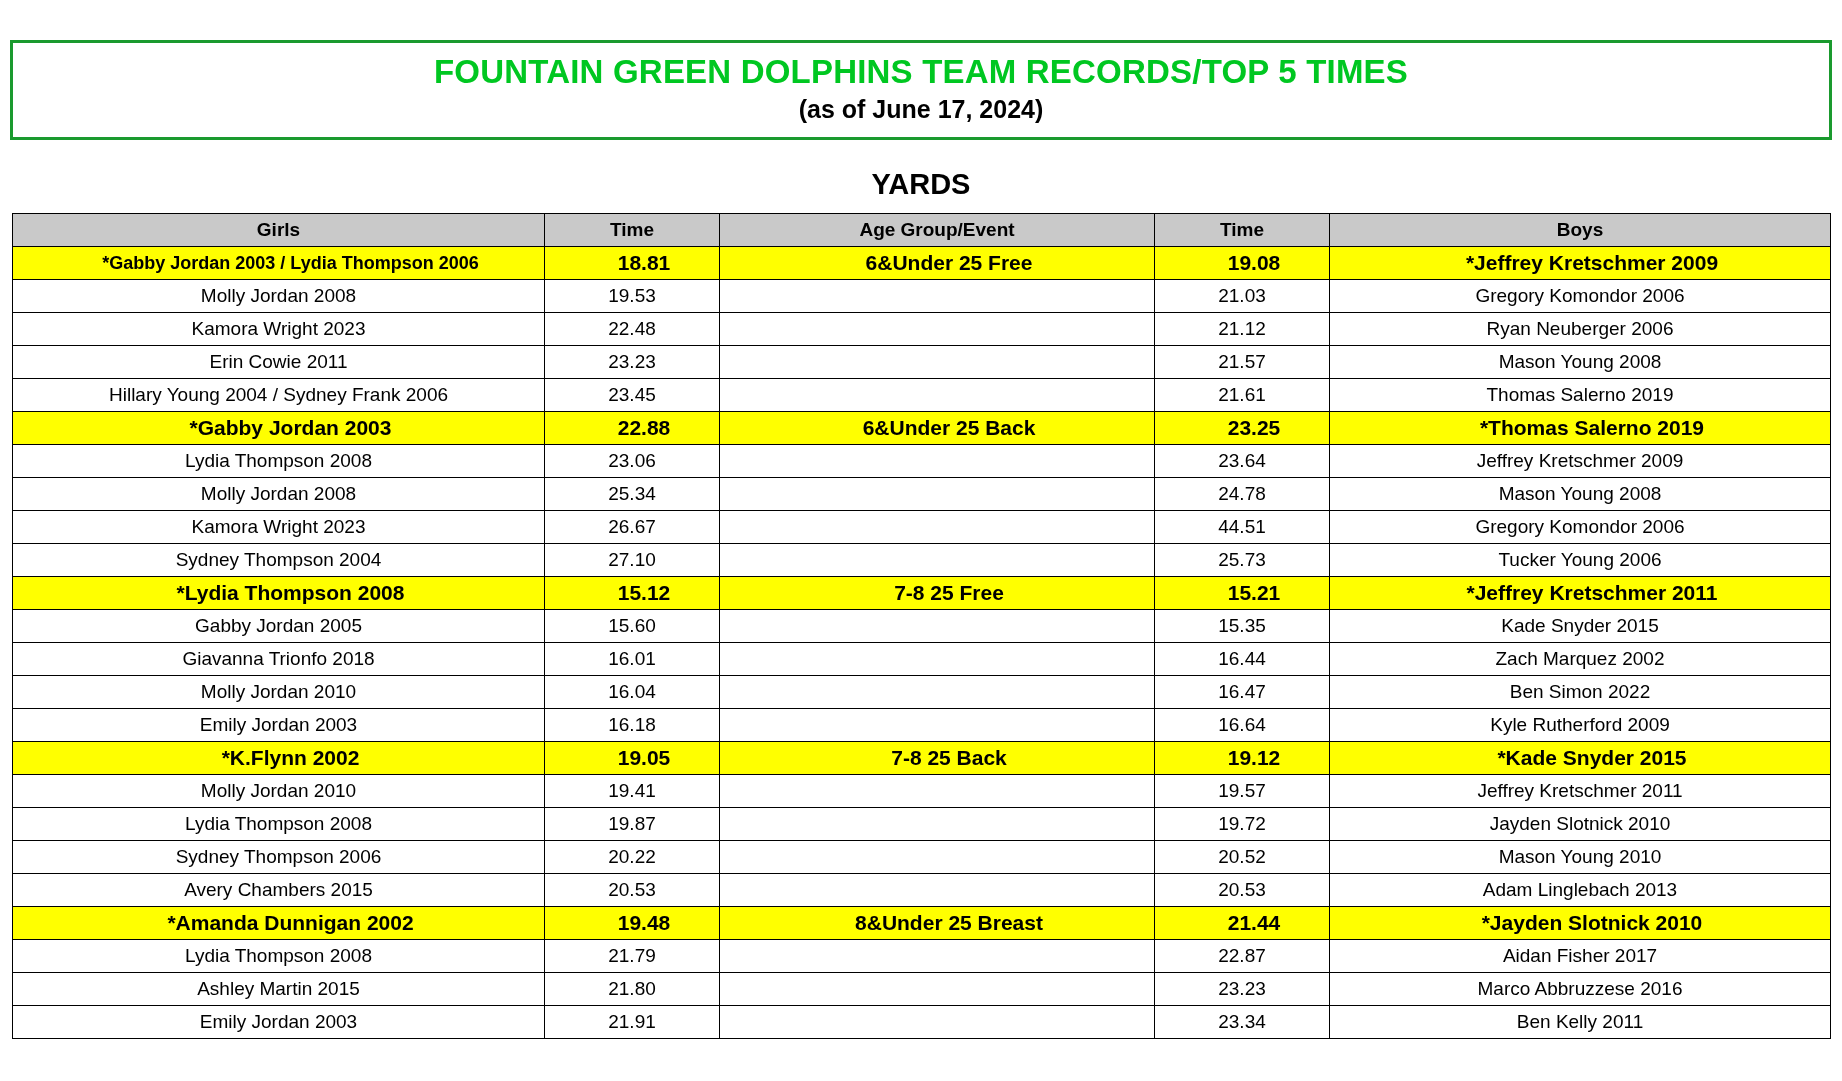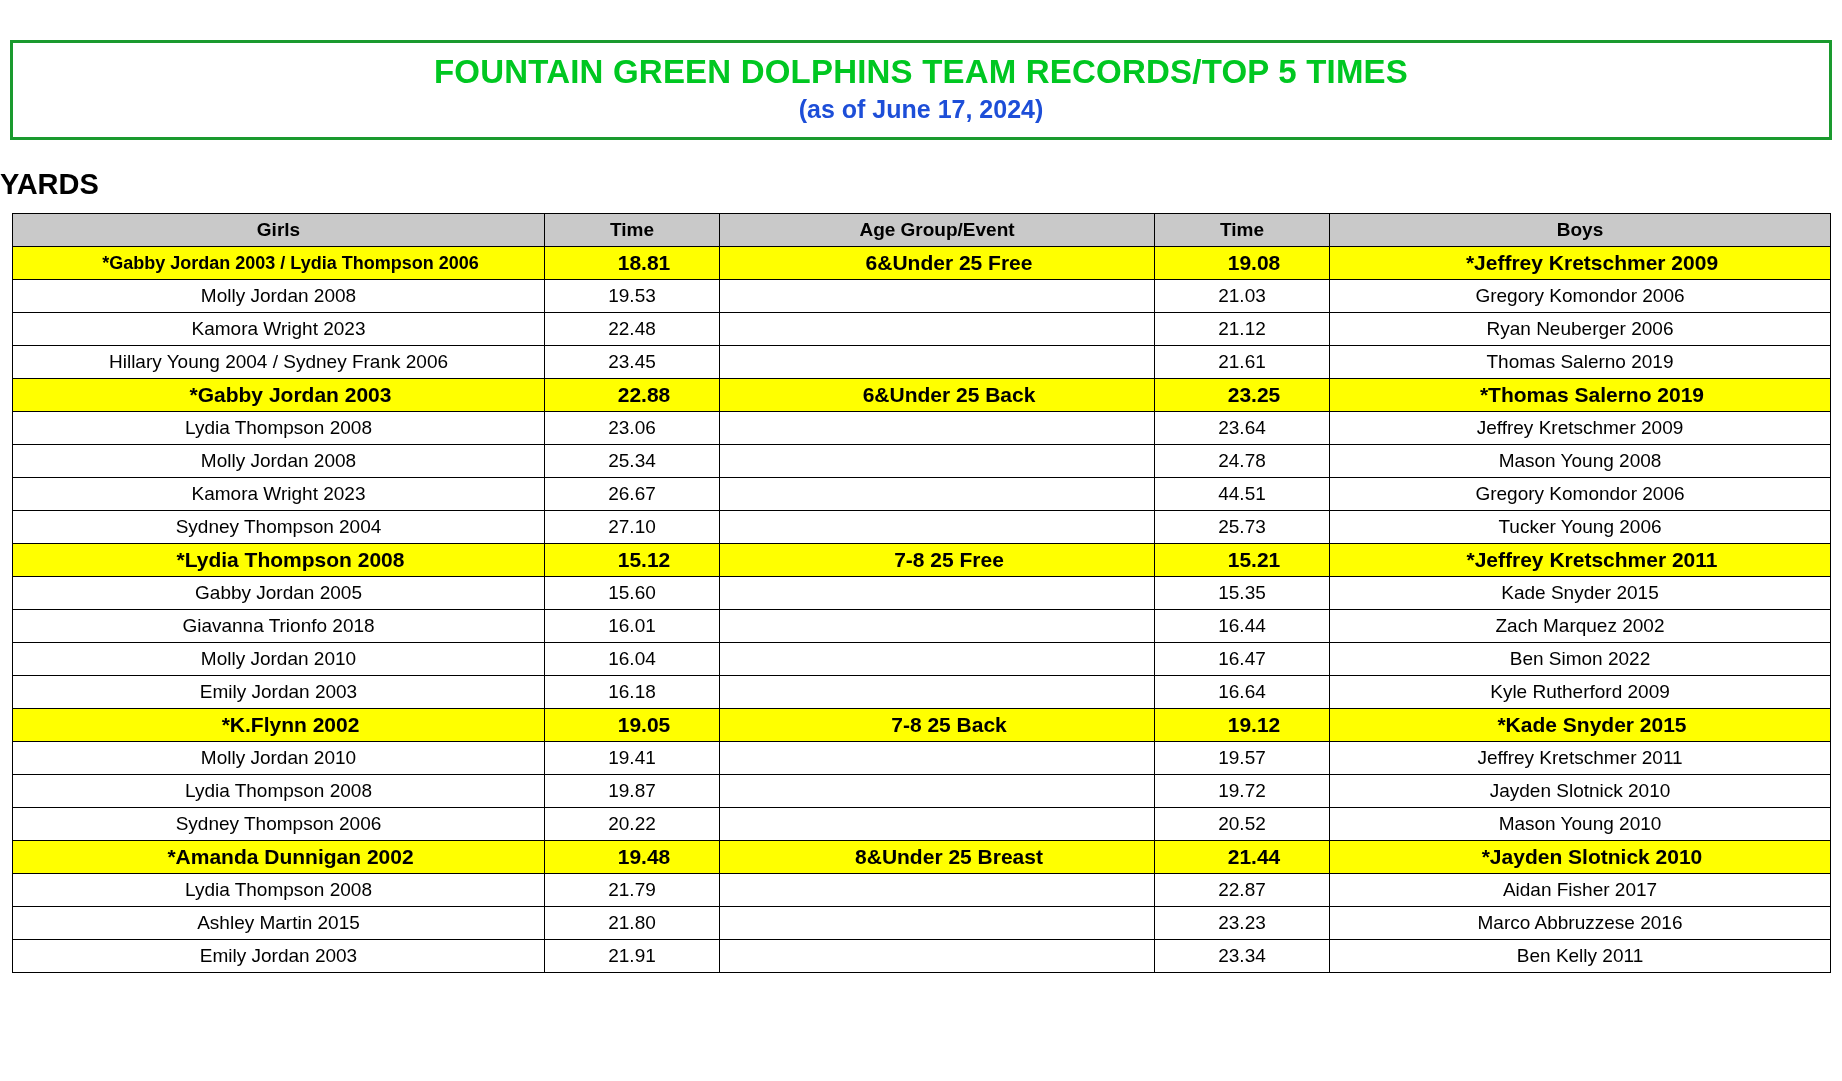--- a/index.html
+++ b/index.html
@@ -28,30 +28,30 @@
     box-sizing: border-box;
   }
   .title-main {
     color: #00c721;
     font-weight: bold;
     font-size: 33px;
     letter-spacing: 0.2px;
     line-height: 1.15;
   }
   .title-sub {
-    color: #1d4ed8;
+    color: #000000;
     font-weight: bold;
     font-size: 25px;
     line-height: 1.3;
     margin-top: 2px;
   }
 
   
   .section-heading {
-    text-align: left;
+    text-align: center;
     font-weight: bold;
     font-size: 29px;
     margin: 28px 0 12px 0;
     color: #000;
   }
 
   
   table.records {
     border-collapse: collapse;
     width: 1818px;
@@ -155,20 +155,27 @@
           <td>Gregory Komondor   2006</td>
         </tr>
         <tr class="normal-row">
           <td>Kamora Wright   2023</td>
           <td>22.48</td>
           <td class="blank-event">&nbsp;</td>
           <td>21.12</td>
           <td>Ryan Neuberger   2006</td>
         </tr>
         <tr class="normal-row">
+          <td>Erin Cowie   2011</td>
+          <td>23.23</td>
+          <td class="blank-event">&nbsp;</td>
+          <td>21.57</td>
+          <td>Mason Young   2008</td>
+        </tr>
+        <tr class="normal-row">
           <td>Hillary Young  2004 / Sydney Frank   2006</td>
           <td>23.45</td>
           <td class="blank-event">&nbsp;</td>
           <td>21.61</td>
           <td>Thomas Salerno   2019</td>
         </tr>
         <tr class="record-row">
           <td>*Gabby Jordan   2003</td>
           <td>22.88</td>
           <td class="event-cell">6&amp;Under 25 Back</td>
@@ -259,20 +266,27 @@
           <td>19.72</td>
           <td>Jayden Slotnick   2010</td>
         </tr>
         <tr class="normal-row">
           <td>Sydney Thompson   2006</td>
           <td>20.22</td>
           <td class="blank-event">&nbsp;</td>
           <td>20.52</td>
           <td>Mason Young   2010</td>
         </tr>
+        <tr class="normal-row">
+          <td>Avery Chambers   2015</td>
+          <td>20.53</td>
+          <td class="blank-event">&nbsp;</td>
+          <td>20.53</td>
+          <td>Adam Linglebach   2013</td>
+        </tr>
         <tr class="record-row">
           <td>*Amanda Dunnigan   2002</td>
           <td>19.48</td>
           <td class="event-cell">8&amp;Under 25 Breast</td>
           <td>21.44</td>
           <td>*Jayden Slotnick   2010</td>
         </tr>
         <tr class="normal-row">
           <td>Lydia Thompson   2008</td>
           <td>21.79</td>

